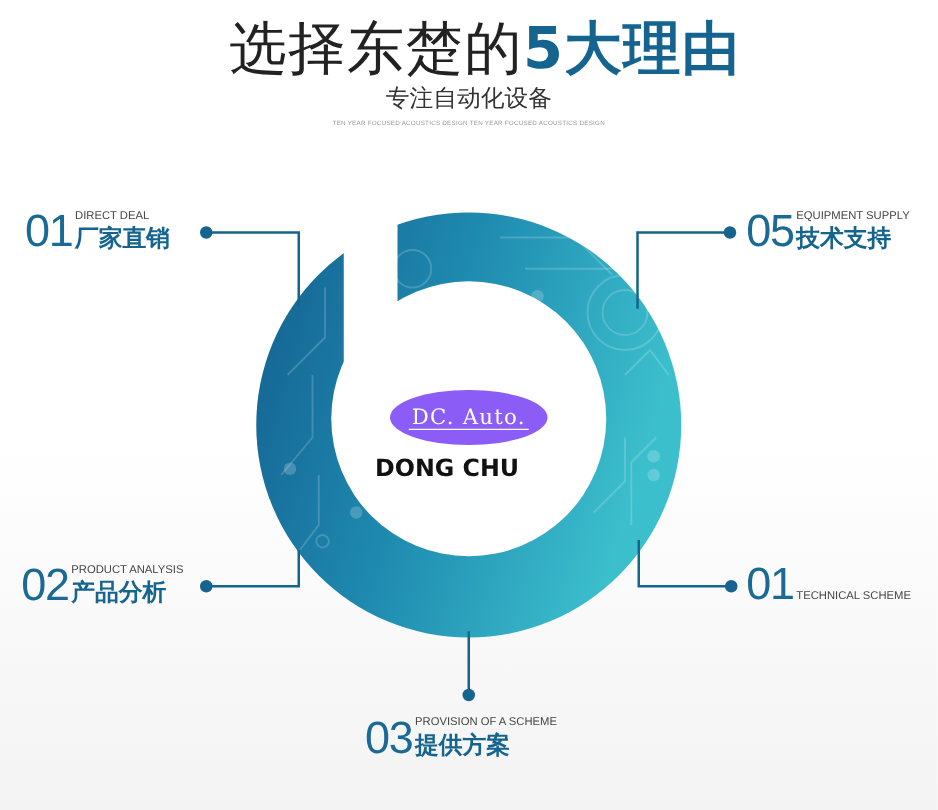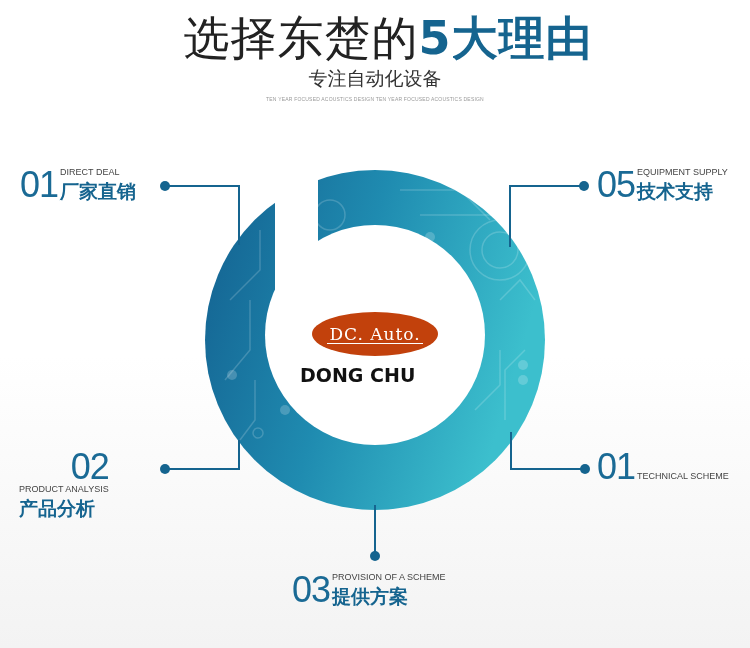--- a/index.html
+++ b/index.html
@@ -9,21 +9,21 @@
   .title{position:absolute;left:0;top:8px;width:750px;text-align:center;font-size:46px;line-height:60px;color:#222;letter-spacing:1px;padding-left:13px;}
   .title .hl{color:#15648f;font-weight:bold;}
   .subtitle{position:absolute;left:0;top:66px;width:750px;text-align:center;font-size:19px;color:#333;}
   .tagline{position:absolute;left:0;top:96px;width:750px;text-align:center;font-size:5px;color:#999;letter-spacing:0.2px;font-family:"Liberation Sans",sans-serif;}
   svg.art{position:absolute;left:0;top:0;}
   .item{position:absolute;display:flex;align-items:flex-end;color:#15648f;justify-content:flex-end;}
   .item .num{font-family:"Liberation Sans",sans-serif;font-size:36px;font-weight:300;line-height:34px;letter-spacing:-1px;color:#1a6a95;}
   .item .txt{display:flex;flex-direction:column;margin-left:2px;}
   .item .en{font-family:"Liberation Sans",sans-serif;font-size:9px;color:#444;line-height:10px;margin-bottom:3px;}
   .item .cn{font-size:19px;font-weight:bold;line-height:22px;color:#15648f;}
-  .logo{position:absolute;left:312px;top:312px;width:126px;height:44px;border-radius:50%;background:#c2410c;display:flex;align-items:center;justify-content:center;}
+  .logo{position:absolute;left:312px;top:312px;width:126px;height:44px;border-radius:50%;background:#8b5cf6;display:flex;align-items:center;justify-content:center;}
   .logo span{font-family:"DejaVu Serif",serif;color:#fff;font-size:17px;border-bottom:1.5px solid #fff;line-height:18px;padding:0 2px;letter-spacing:1px;}
   .brand{position:absolute;left:300px;top:364px;width:150px;font-family:"DejaVu Sans",sans-serif;font-weight:bold;font-size:19px;color:#111;}
 </style>
 </head>
 <body>
 
 <div class="title"><span>选择东楚的</span><span class="hl">5大理由</span></div>
 <div class="subtitle">专注自动化设备</div>
 <div class="tagline">TEN YEAR FOCUSED ACOUSTICS DESIGN TEN YEAR FOCUSED ACOUSTICS DESIGN</div>
 
@@ -80,21 +80,21 @@
   </div>
 <div class="brand">DONG CHU</div>
 
 <div class="item" style="left:20px;top:167px;">
   <span class="num">01</span>
   <span class="txt">
       <span class="en">DIRECT DEAL</span>
       <span class="cn">厂家直销</span>
     </span>
 </div>
-<div class="item" style="left:17px;top:450px;flex-direction:column;">
+<div class="item" style="left:17px;top:450px;">
   <span class="num">02</span>
   <span class="txt">
       <span class="en">PRODUCT ANALYSIS</span>
       <span class="cn">产品分析</span>
     </span>
 </div>
 <div class="item" style="left:292px;top:572px;">
   <span class="num">03</span>
   <span class="txt">
       <span class="en">PROVISION OF A SCHEME</span>

